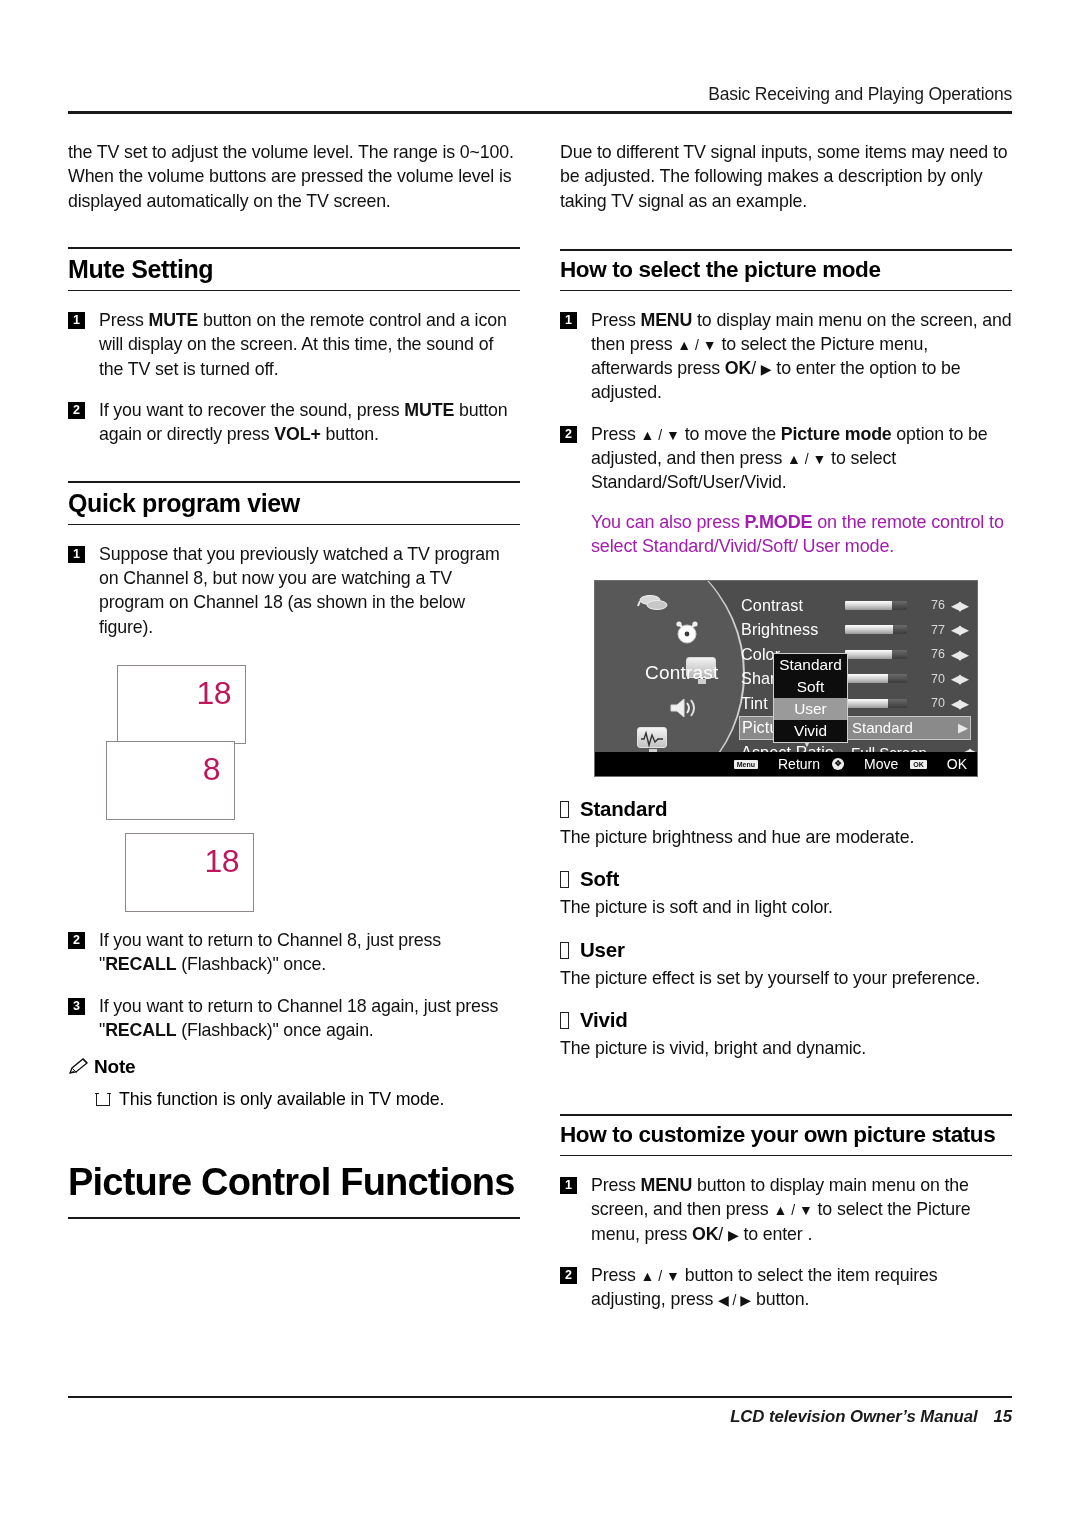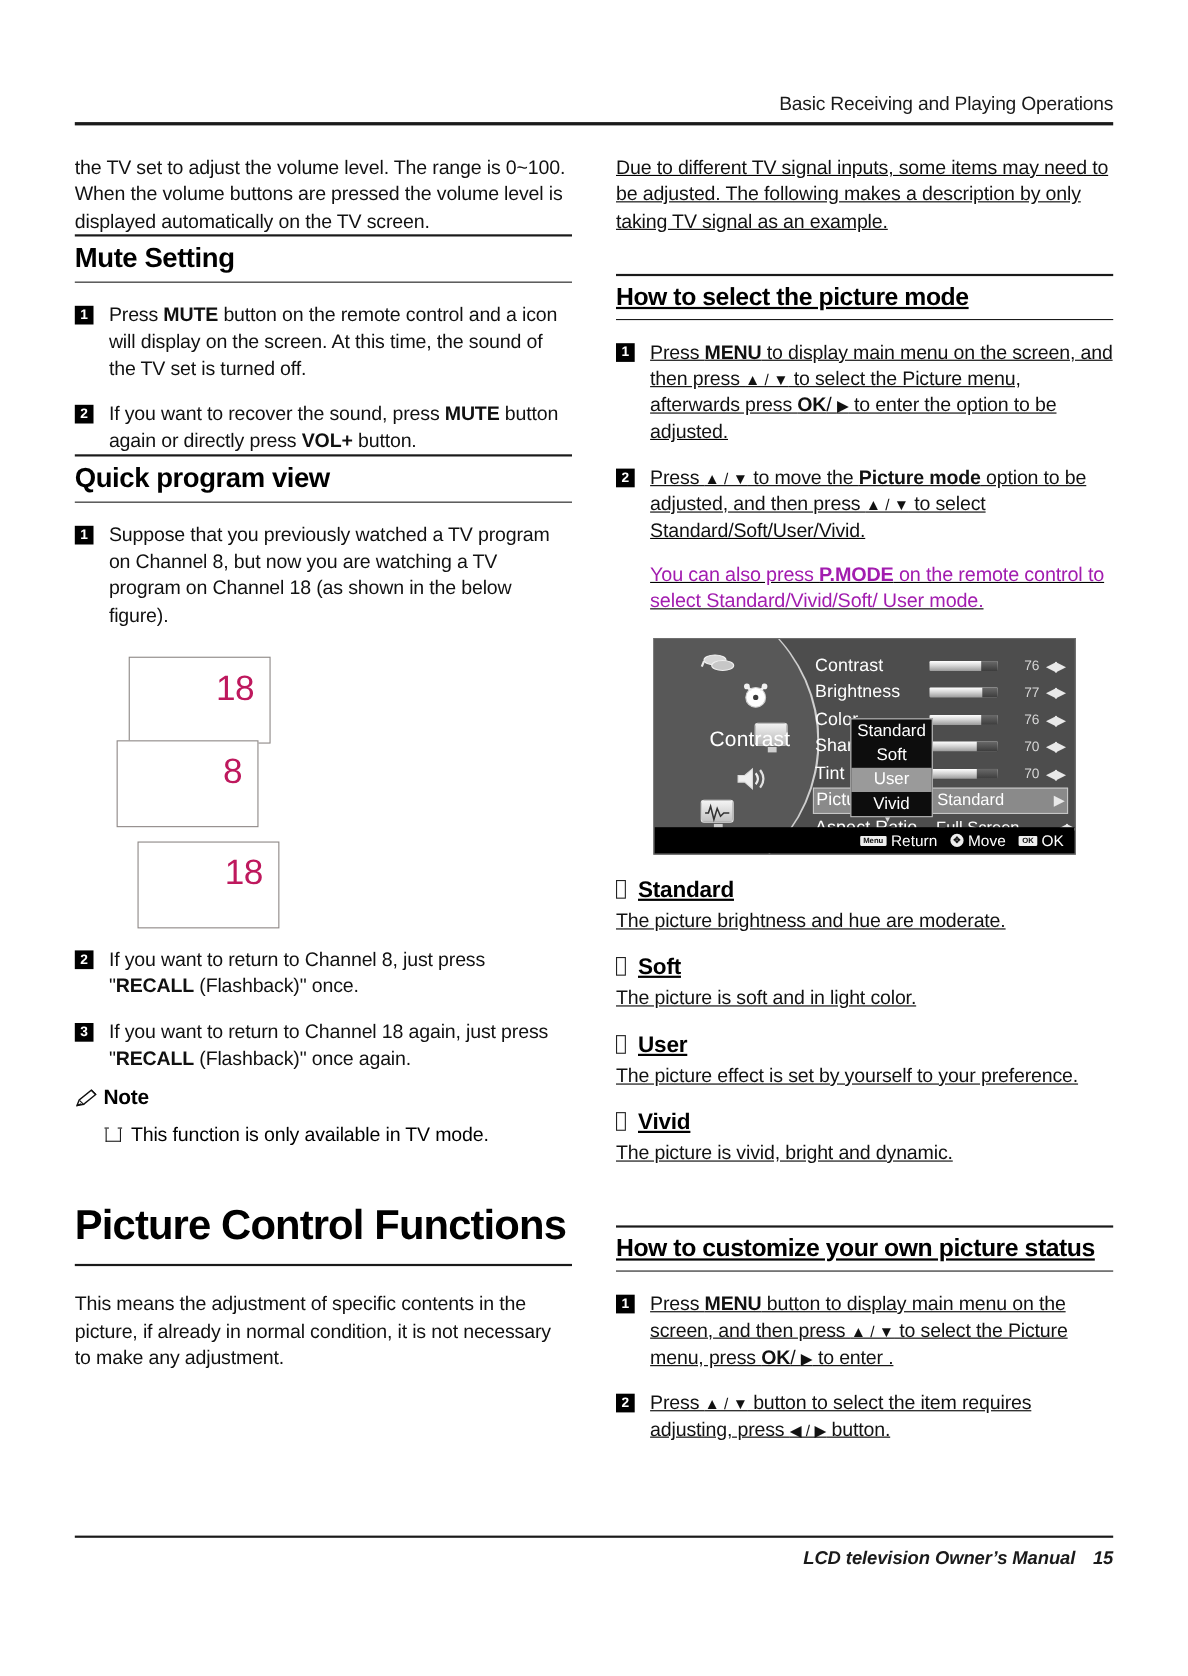--- a/index.html
+++ b/index.html
@@ -54,21 +54,20 @@
   
   .col-left {
     position: absolute;
     left: 68px; top: 140px;
     width: 452px;
   }
   .col-right {
     position: absolute;
     left: 560px; top: 140px;
     width: 452px;
-    text-decoration: underline;
   }
 
   p.body {
     font-size: 17.8px;
     line-height: 24.3px;
     margin: 0 0 0 0;
     letter-spacing: -0.15px;
     color: #111;
   }
 
@@ -76,21 +75,21 @@
     font-size: 25px;
     font-weight: bold;
     letter-spacing: -0.4px;
     line-height: 1.05;
     padding: 7px 0 8px 0;
     color: #000;
   }
   .sec-head.small {
     font-size: 22.5px;
   }
-  .sec-block { }
+  .sec-block { margin-top: 34px; }
 
   
   .step {
     display: flex;
     align-items: flex-start;
     margin-top: 17px;
   }
   .step-num {
     flex: 0 0 auto;
     width: 17px; height: 17px;
@@ -380,21 +379,21 @@
     display: flex;
     align-items: center;
     justify-content: flex-end;
     padding-right: 10px;
     gap: 12px;
     z-index: 7;
   }
   .osd-bottom .hintgrp {
     display: flex;
     align-items: center;
-    gap: 4px;
+    gap: 20px;
     color: #ffffff;
     font-size: 14px;
   }
   .osd-key {
     background: #efefef;
     color: #111;
     font-size: 7px;
     font-weight: bold;
     padding: 1px 3px;
     border-radius: 1px;
@@ -507,21 +506,20 @@
       </div>
       <div class="note-item">
         <span class="note-bullet"></span>
         <span>This function is only available in TV mode.</span>
       </div>
     </div>
 
     <div>
       <div class="big-title">Picture Control Functions</div>
       <div class="rule-med" style="margin-top:14px;"></div>
-      <p class="body" style="margin-top:22px;">This means the adjustment of specific contents in the picture, if already in normal condition, it is not necessary to make any adjustment.</p>
     </div>
 
   </div>
 
   <div class="col-right">
 
     <p class="body">Due to different TV signal inputs, some items may need to be adjusted. The following makes a description by only taking TV signal as an example.</p>
 
     <div class="sec-block" style="margin-top:36px;">
       <div class="rule-med"></div>

